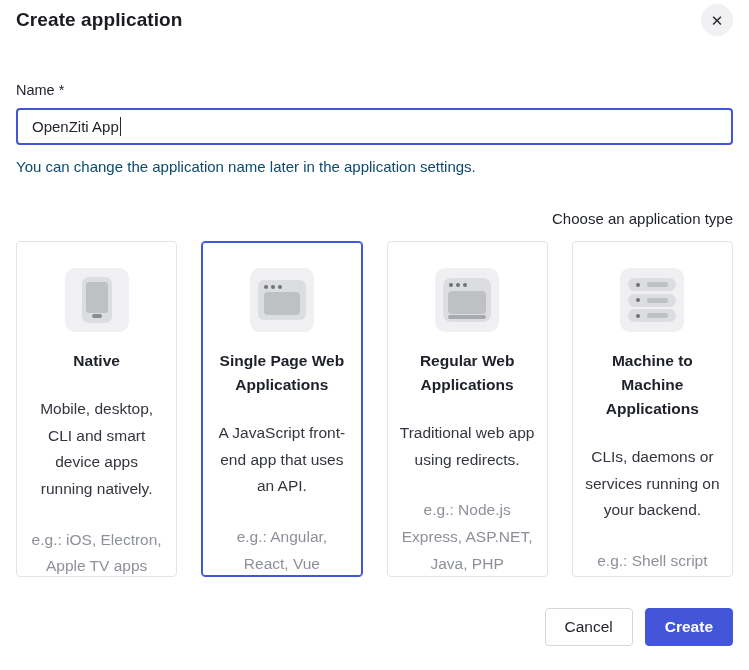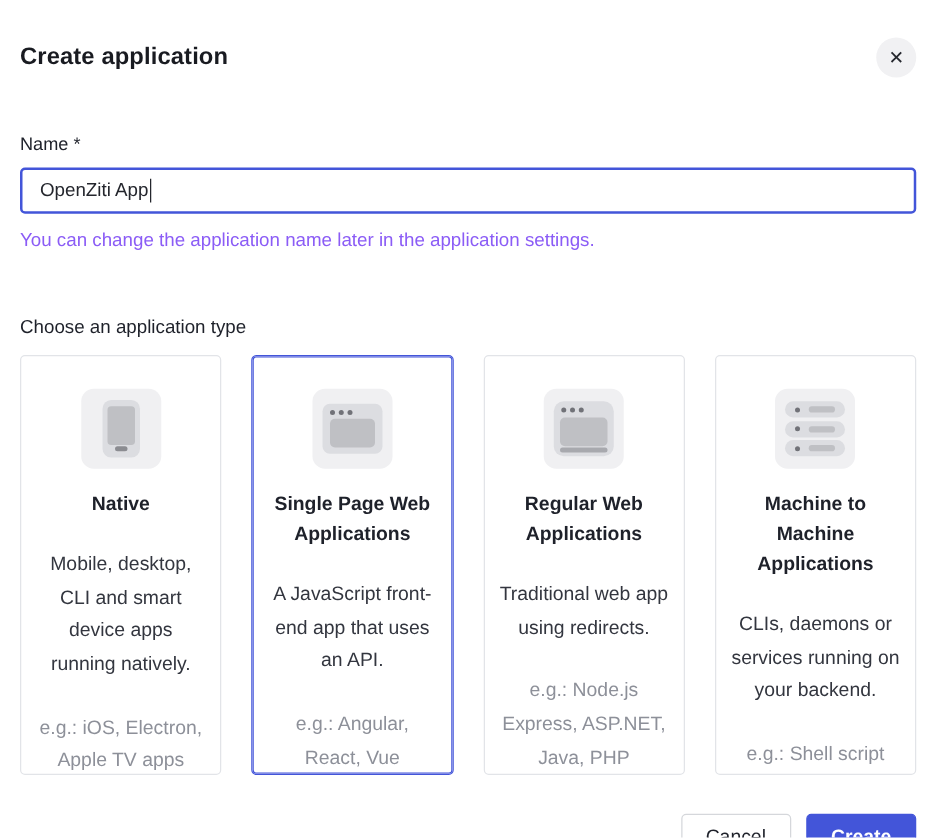--- a/index.html
+++ b/index.html
@@ -1,36 +1,36 @@
 <!DOCTYPE html>
 <html><head>
 <meta charset="utf-8">
 <style>
   * { margin: 0; padding: 0; box-sizing: border-box; }
   html, body { width: 749px; height: 670px; background: #ffffff; overflow: hidden; }
   body { font-family: "Liberation Sans", "DejaVu Sans", sans-serif; color: #1e212a; }
   .dialog { width: 749px; height: 670px; padding: 0 16px; background: #fff; }
 
   
-  .dlg-header { display: flex; align-items: center; justify-content: space-between; padding-top: 30px; }
+  .dlg-header { display: flex; align-items: center; justify-content: space-between; padding-top: 4px; }
   .dlg-title { font-size: 19px; font-weight: 700; letter-spacing: 0.1px; color: #191b21; }
   .close-btn { width: 32px; height: 32px; border-radius: 50%; background: #f1f1f3; border: none;
                display: flex; align-items: center; justify-content: center; cursor: pointer;
                font-size: 15px; color: #26282f; line-height: 1; }
 
   
   .field-label { margin-top: 46px; font-size: 14.5px; font-weight: 500; color: #1e212a; }
   .name-input { margin-top: 10px; height: 37px; width: 100%; border: 2px solid #4355d9; border-radius: 4px;
                 display: flex; align-items: center; padding: 12px 14px; font-size: 15px; color: #24262d;
                 background: #fff; cursor: text; }
   .caret { display: inline-block; width: 1.5px; height: 19px; background: #24262d; margin-left: 1px; }
-  .helper-text { margin-top: 13px; font-size: 15px; color: #8b5cf6; }
+  .helper-text { margin-top: 13px; font-size: 15px; color: #0c4a6e; }
 
   
-  .section-label { margin-top: 52px; font-size: 15px; font-weight: 500; color: #1e212a; }
+  .section-label { margin-top: 35px; font-size: 15px; font-weight: 500; color: #1e212a; text-align: right; }
   .cards { margin-top: 14px; display: grid; grid-template-columns: repeat(4, 1fr); gap: 24px; }
   .card { height: 336px; border: 1px solid #e2e4e8; border-radius: 4px; background: #fff;
           text-align: center; padding: 26px 10px 0; cursor: pointer; }
   .card.selected { border-color: #4355d9; box-shadow: inset 0 0 0 1px #4355d9; }
 
   .icon-tile { width: 64px; height: 64px; border-radius: 10px; background: #f0f0f2; margin: 0 auto;
                position: relative; }
   
   .phone-outer { position: absolute; left: 17px; top: 9px; width: 30px; height: 46px; border-radius: 7px; background: #dcdde1; }
   .phone-screen { position: absolute; left: 4px; top: 5px; width: 22px; height: 31px; border-radius: 3px; background: #bfc0c4; }

